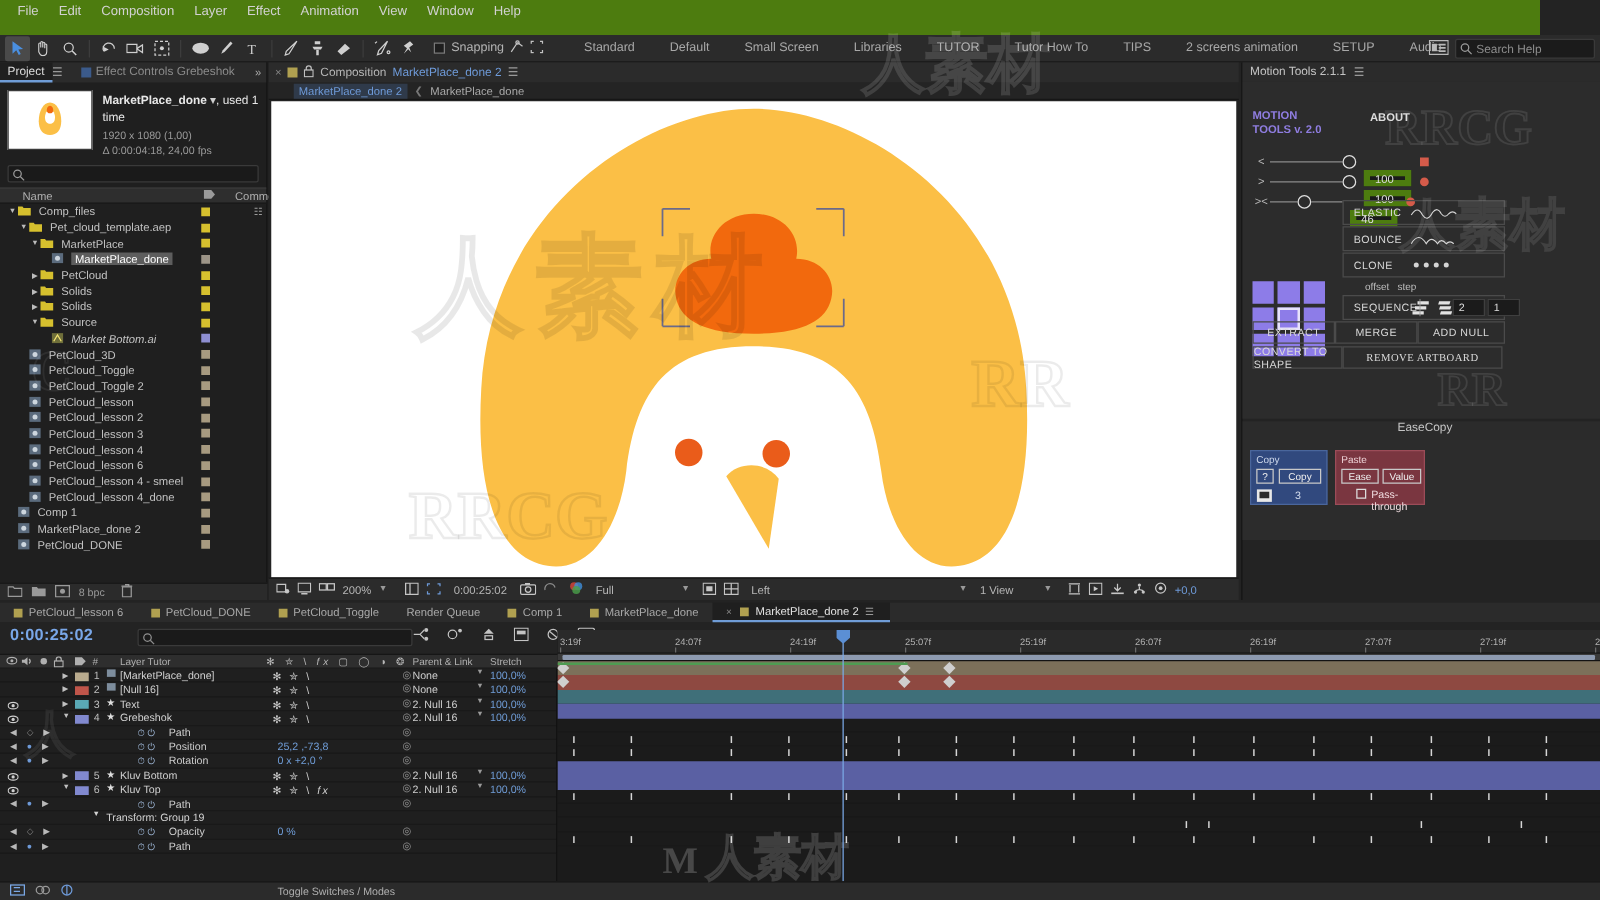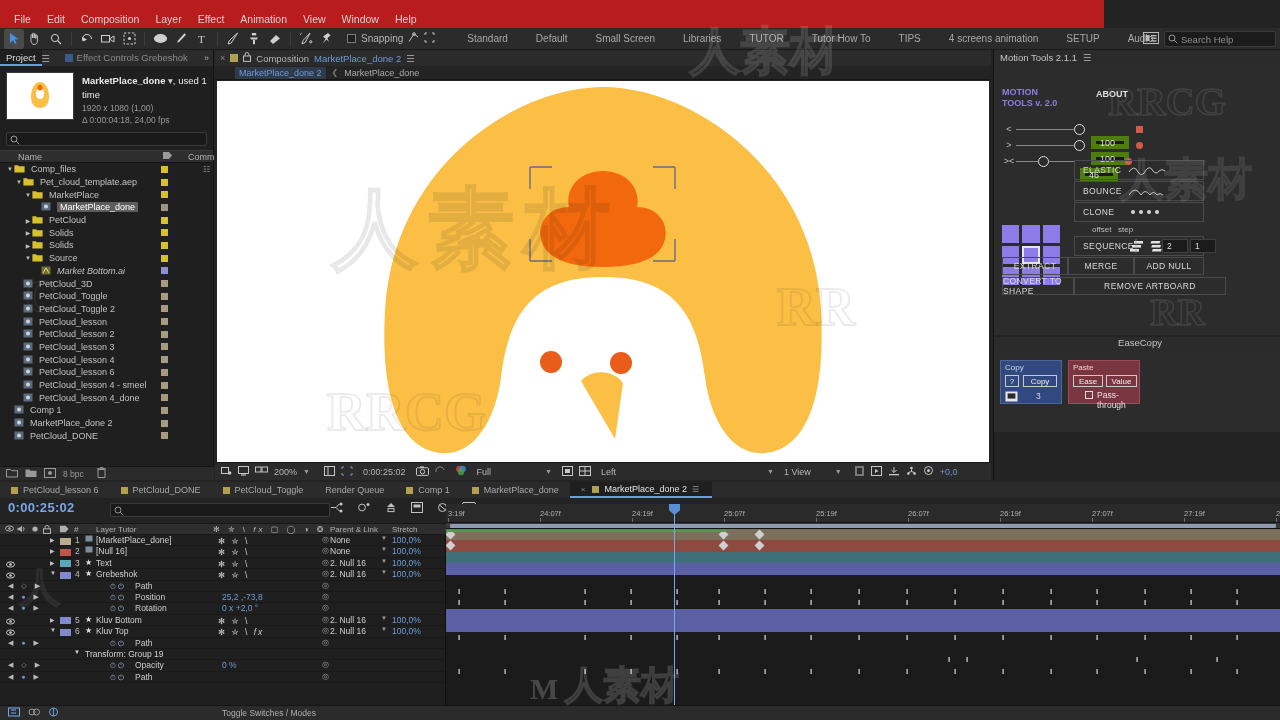--- a/index.html
+++ b/index.html
@@ -6,21 +6,21 @@
   html,body { width:1280px; height:720px; overflow:hidden; background:#1e1e1e; }
   body {
     font-family: "Liberation Sans", sans-serif;
     font-size: 10px;
     color: #c8c8c8;
     -webkit-font-smoothing: antialiased;
   }
   .app { position:relative; width:1280px; height:720px; background:#232323; }
 
   
-  .menubar { position:absolute; left:0; top:0; width:1104px; height:28px; background:#b91c1c; display:flex; align-items:flex-end; padding-left:6px; }
+  .menubar { position:absolute; left:0; top:0; width:1232px; height:28px; background:#4d7c0f; display:flex; align-items:flex-start; padding-left:6px; }
   .menubar .mi { padding:3px 8px; font-size:10.5px; color:#d2d2d2; cursor:default; }
 
   
   .toolbar { position:absolute; left:0; top:28px; width:1280px; height:22px; background:#2b2b2b; border-bottom:1px solid #181818; display:flex; align-items:center; }
   .tools { display:flex; align-items:center; padding-left:4px; gap:1px; }
   .tbtn { width:20px; height:20px; display:flex; align-items:center; justify-content:center; color:#cfcfcf; border-radius:2px; }
   .tbtn.active { background:#4a4a4a; }
   .tbtn svg { display:block; }
   .tdiv { width:1px; height:14px; background:#3c3c3c; margin:0 4px; }
   .snapwrap { display:flex; align-items:center; gap:5px; margin-left:10px; color:#b4b4b4; font-size:10px; }
@@ -296,21 +296,21 @@
     </div>
 
     <div class="wsp">
       <div class="ws">Standard</div>
       <div class="ws">Default</div>
       <div class="ws">Small Screen</div>
       <div class="ws">Libraries</div>
       <div class="ws">TUTOR</div>
       <div class="ws">Tutor How To</div>
       <div class="ws">TIPS</div>
-      <div class="ws">4 screens animation</div>
+      <div class="ws">2 screens animation</div>
       <div class="ws">SETUP</div>
       <div class="ws">Audio</div>
       <div class="ws" style="padding:3px 8px;">»</div>
     </div>
 
     <div class="searchhelp">
       <span>
         <svg width="16" height="12" viewBox="0 0 16 12">
             <rect x="0.5" y="0.5" width="15" height="11" fill="none" stroke="#b9b9b9"></rect>
             <rect x="2.5" y="3" width="4" height="6" fill="#b9b9b9"></rect>
@@ -894,21 +894,21 @@
             <rect x="6" y="10" width="9" height="2.6" fill="#e2e2e2" transform="skewX(-18)"></rect>
           </svg>
       </div>
       <div class="mtfield" style="left:168px; top:174px;">2</div>
       <div class="mtfield" style="left:196px; top:174px;">1</div>
 
       <div class="mtbtn" style="left:8px; top:192px; width:66px;">EXTRACT</div>
       <div class="mtbtn" style="left:74px; top:192px; width:66px;">MERGE</div>
       <div class="mtbtn" style="left:140px; top:192px; width:70px;">ADD NULL</div>
       <div class="mtbtn" style="left:8px; top:212px; width:72px;">CONVERT TO SHAPE</div>
-      <div class="mtbtn" style="left:80px; top:212px; width:152px;">REMOVE ARTBOARD</div>
+      <div class="mtbtn" style="left:80px; top:212px; width:128px;font-family:Liberation Serif, serif;">REMOVE ARTBOARD</div>
     </div>
 
     <div class="rhdr" style="margin-top:2px;flex-direction:column;">
       <span>EaseCopy</span>
       <span class="hamb">☰</span>
     </div>
     <div class="ec-body">
       <div class="ec-copy">
         <div class="ec-ttl">Copy</div>
         <div class="ec-b" style="left:4px; top:14px; width:14px;">?</div>

